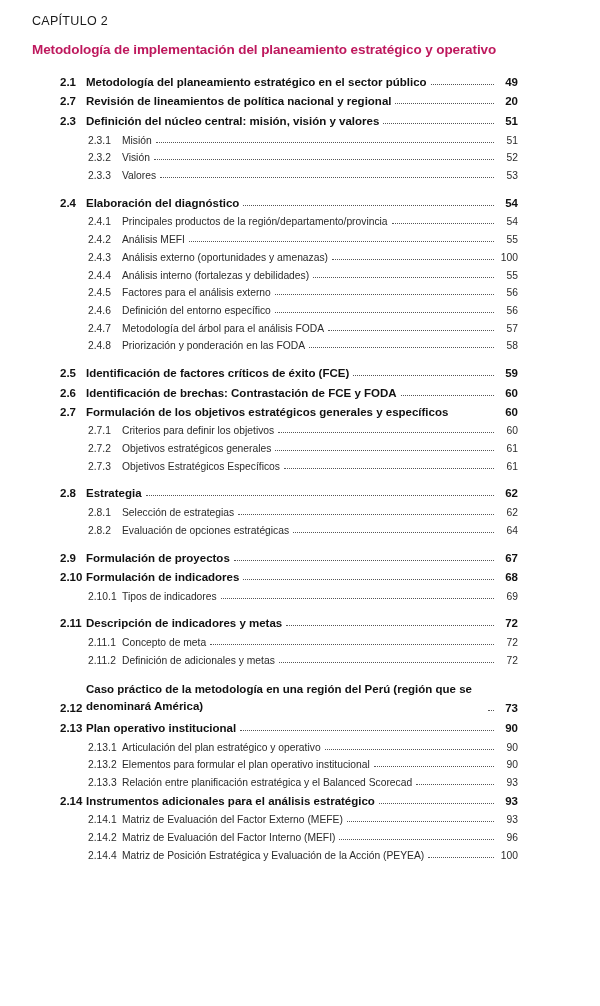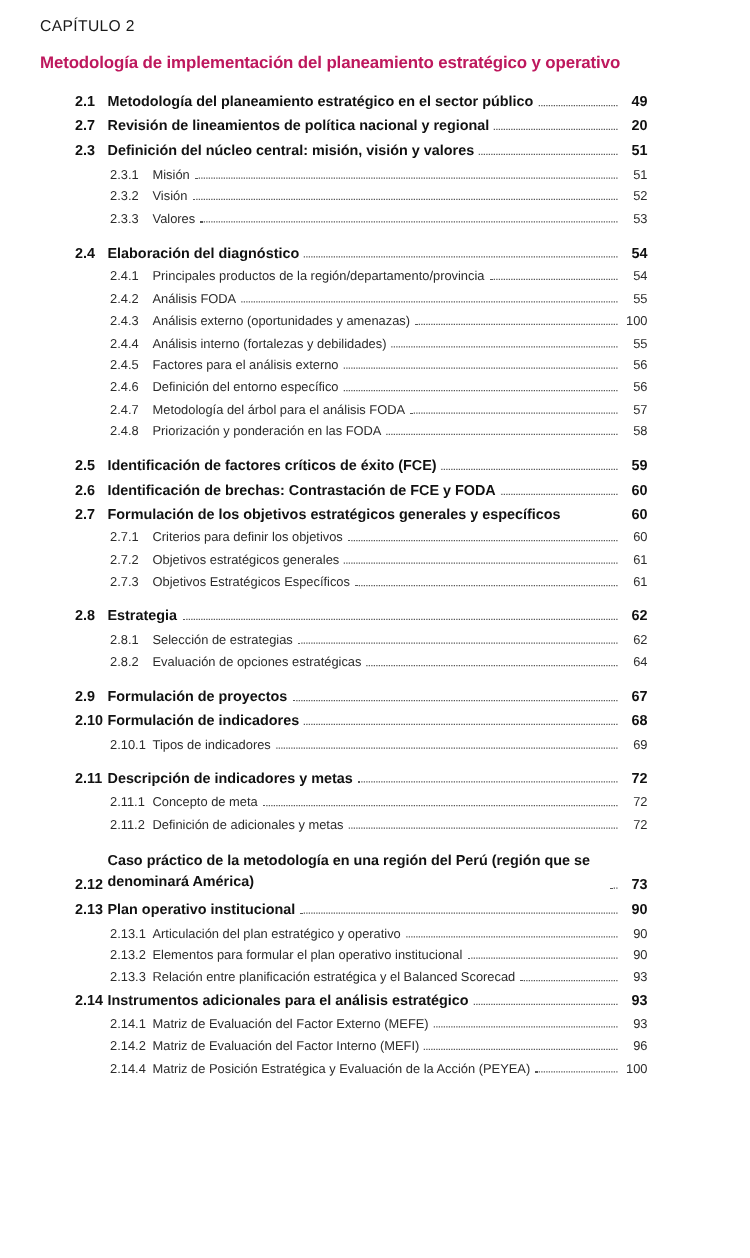--- a/index.html
+++ b/index.html
@@ -146,21 +146,21 @@
         <span class="toc-page">54</span>
       </div>
       <div class="toc-entry lvl2">
         <span class="toc-num">2.4.1</span>
         <span class="toc-text">Principales productos de la región/departamento/provincia</span>
         <span class="dots"></span>
         <span class="toc-page">54</span>
       </div>
       <div class="toc-entry lvl2">
         <span class="toc-num">2.4.2</span>
-        <span class="toc-text">Análisis FODA</span>
+        <span class="toc-text">Análisis MEFI</span>
         <span class="dots"></span>
         <span class="toc-page">55</span>
       </div>
       <div class="toc-entry lvl2">
         <span class="toc-num">2.4.3</span>
         <span class="toc-text">Análisis externo (oportunidades y amenazas)</span>
         <span class="dots"></span>
         <span class="toc-page">100</span>
       </div>
       <div class="toc-entry lvl2">

